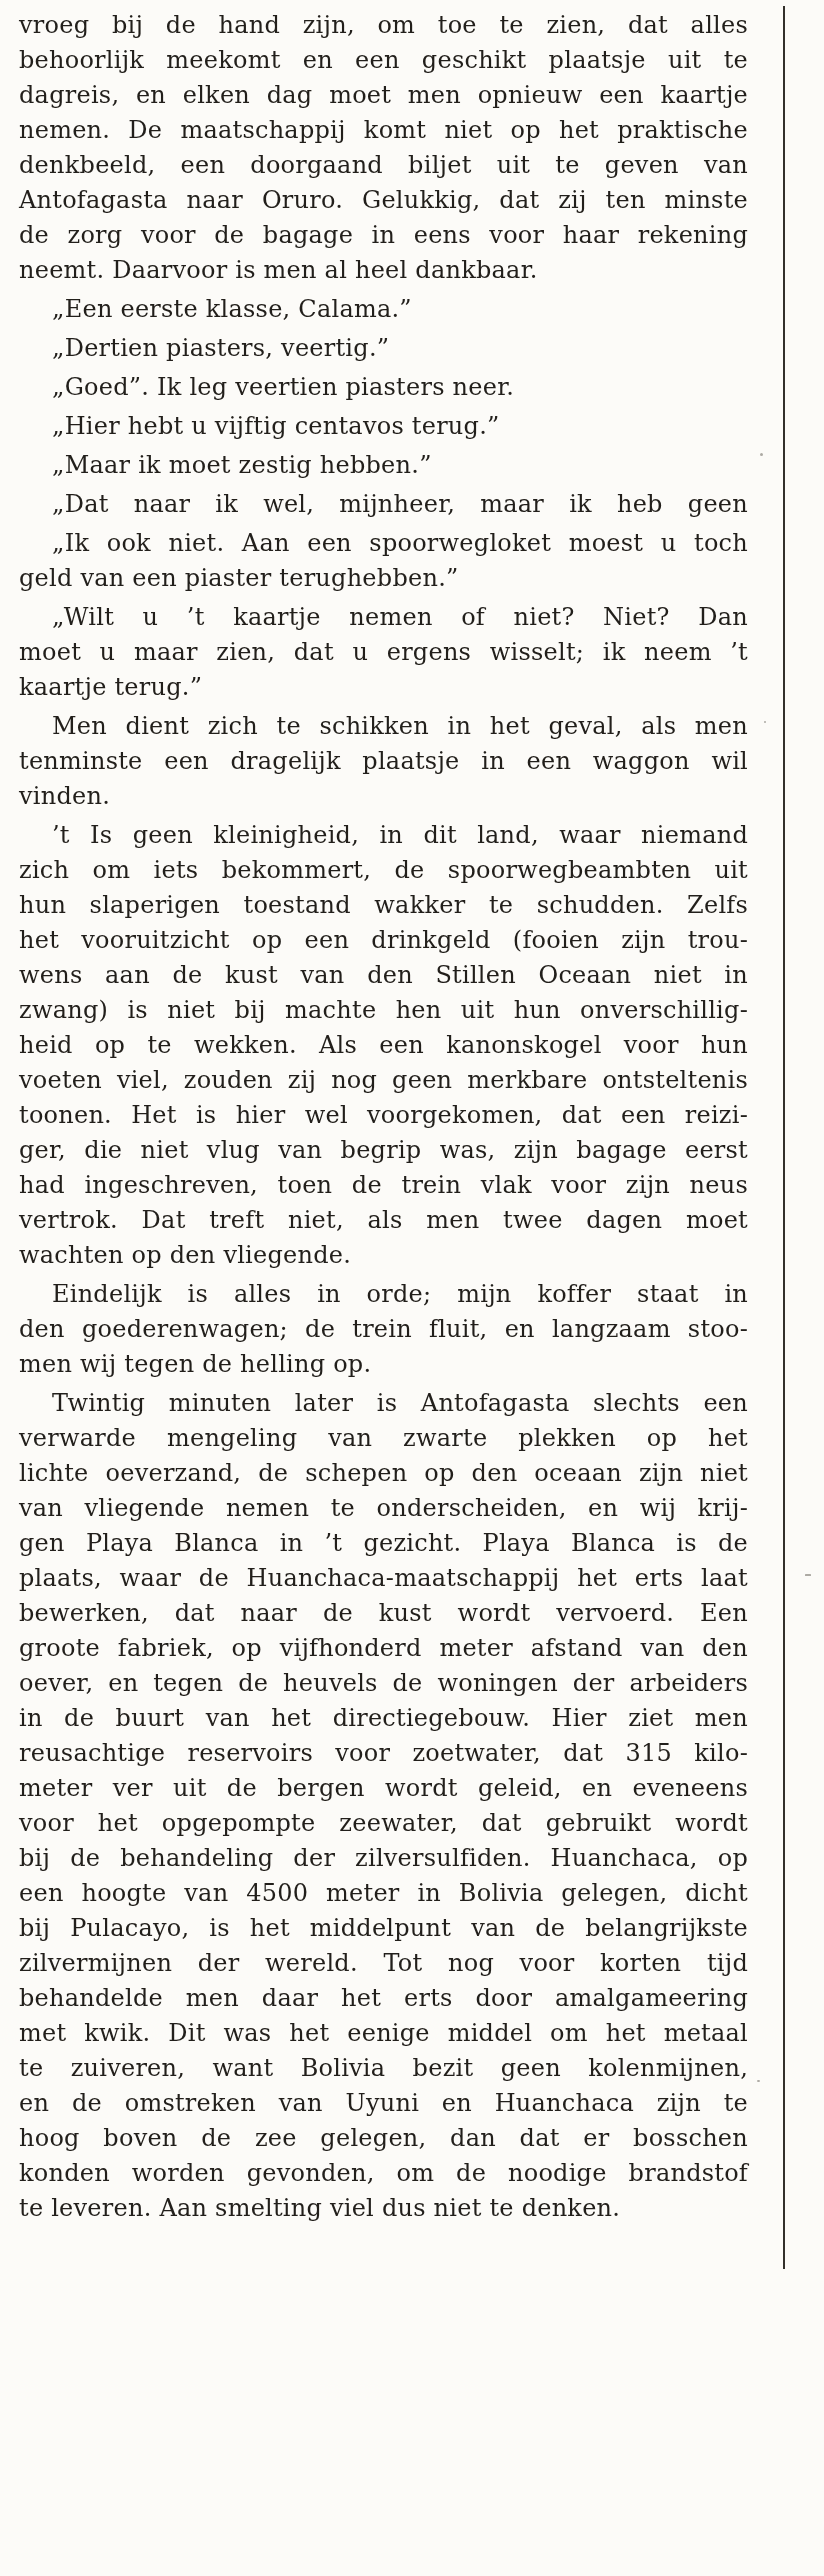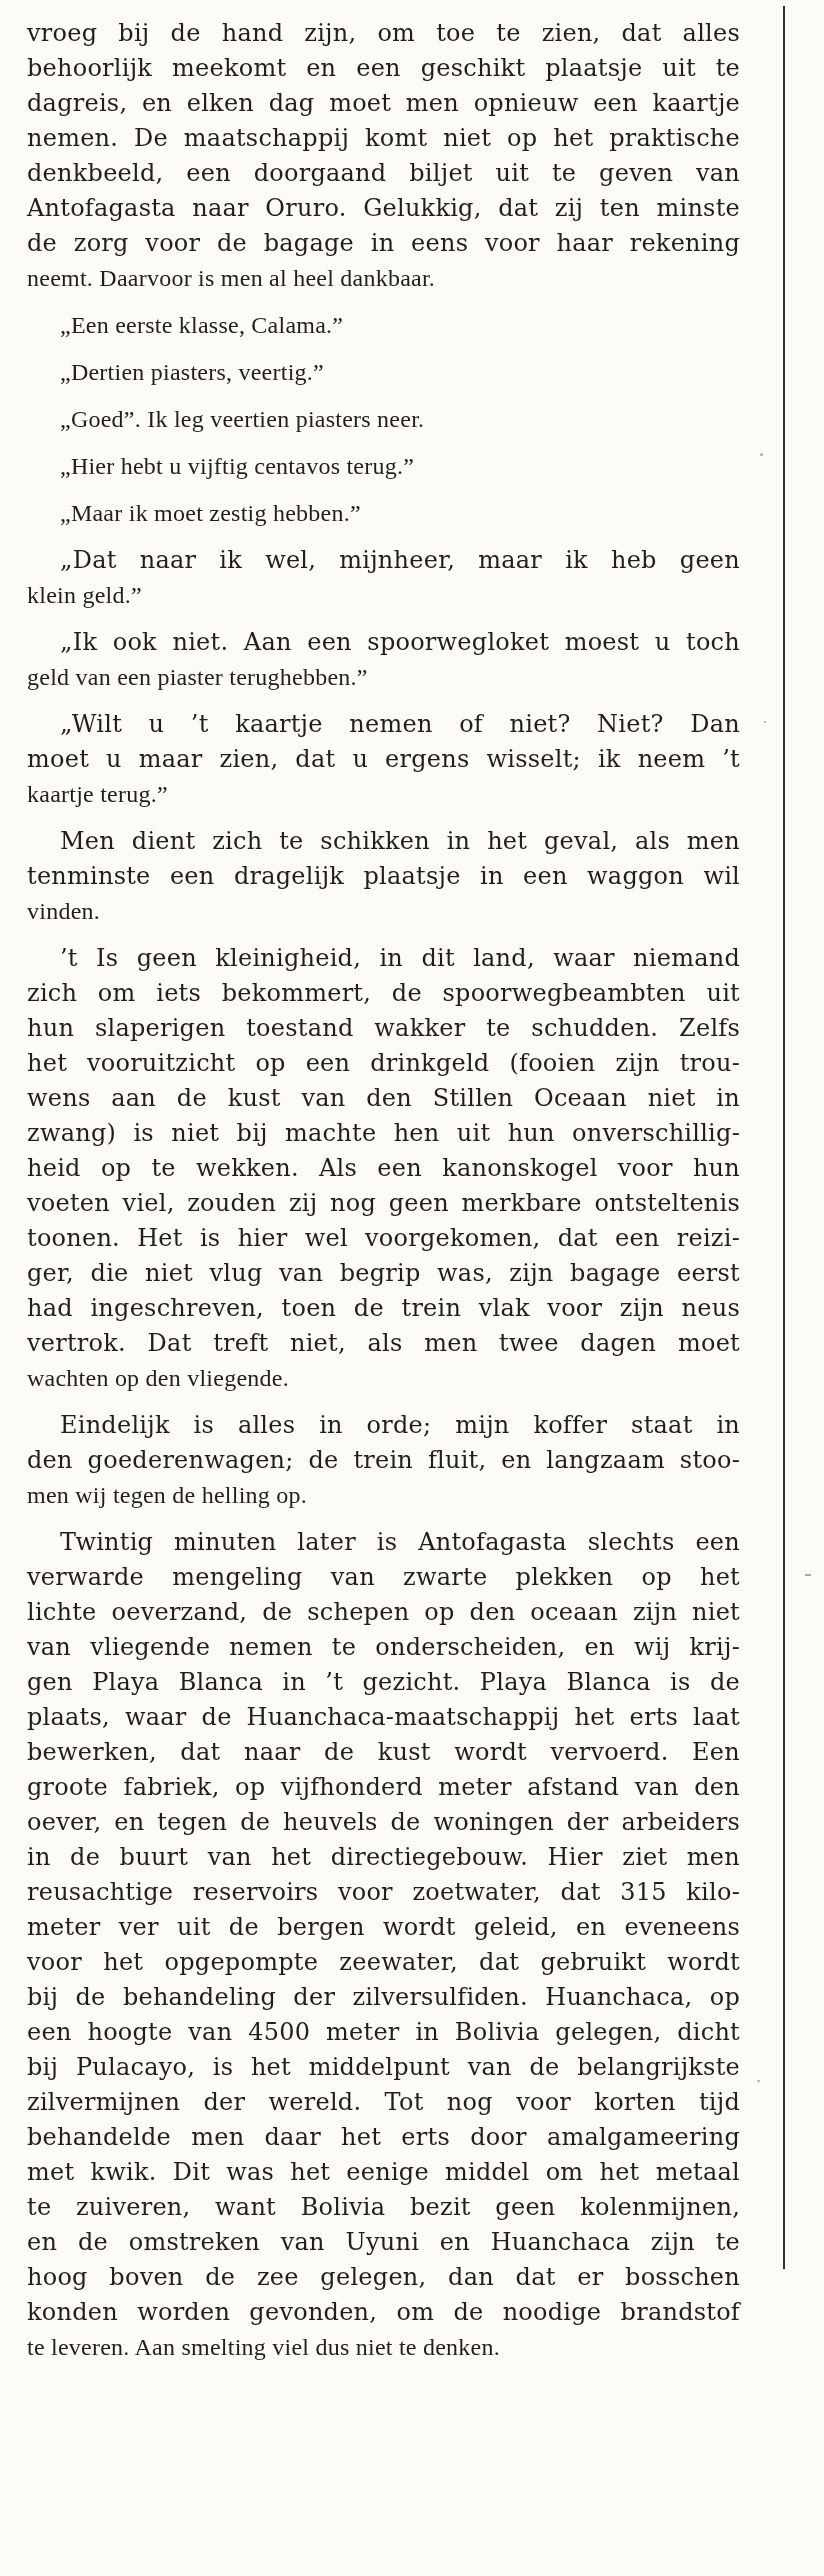--- a/index.html
+++ b/index.html
@@ -23,30 +23,29 @@
     position: absolute;
     left: 15px;
     top: 3.6px;
     width: 737px;
     color: var(--ink, #221f1b);
     font-size: 24px;
     line-height: 35px;
     letter-spacing: 0.01em;
   }
   .paragraph {
-    margin: 12px;
+    margin: 4px;
   }
   .line {
     text-align: justify;
     text-align-last: justify;
     -moz-text-align-last: justify;
   }
   .line.last {
     text-align-last: left;
-    font-family: Liberation Serif, serif;
     -moz-text-align-last: left;
   }
   .paragraph.indent .line.first {
     text-indent: 33px;
   }
   .page-rule {
     position: absolute;
     left: 783px;
     top: 6px;
     width: 1.8px;
@@ -89,21 +88,20 @@
         <div class="line first last">„Goed”. Ik leg veertien piasters neer.</div>
       </div>
       <div class="paragraph indent">
         <div class="line first last">„Hier hebt u vijftig centavos terug.”</div>
       </div>
       <div class="paragraph indent">
         <div class="line first last">„Maar ik moet zestig hebben.”</div>
       </div>
       <div class="paragraph indent">
         <div class="line first">„Dat naar ik wel, mijnheer, maar ik heb geen</div>
-        <div class="line last">klein geld.”</div>
       </div>
       <div class="paragraph indent">
         <div class="line first">„Ik ook niet. Aan een spoorwegloket moest u toch</div>
         <div class="line last">geld van een piaster terughebben.”</div>
       </div>
       <div class="paragraph indent">
         <div class="line first">„Wilt u ’t kaartje nemen of niet? Niet? Dan</div>
         <div class="line">moet u maar zien, dat u ergens wisselt; ik neem ’t</div>
         <div class="line last">kaartje terug.”</div>
       </div>

